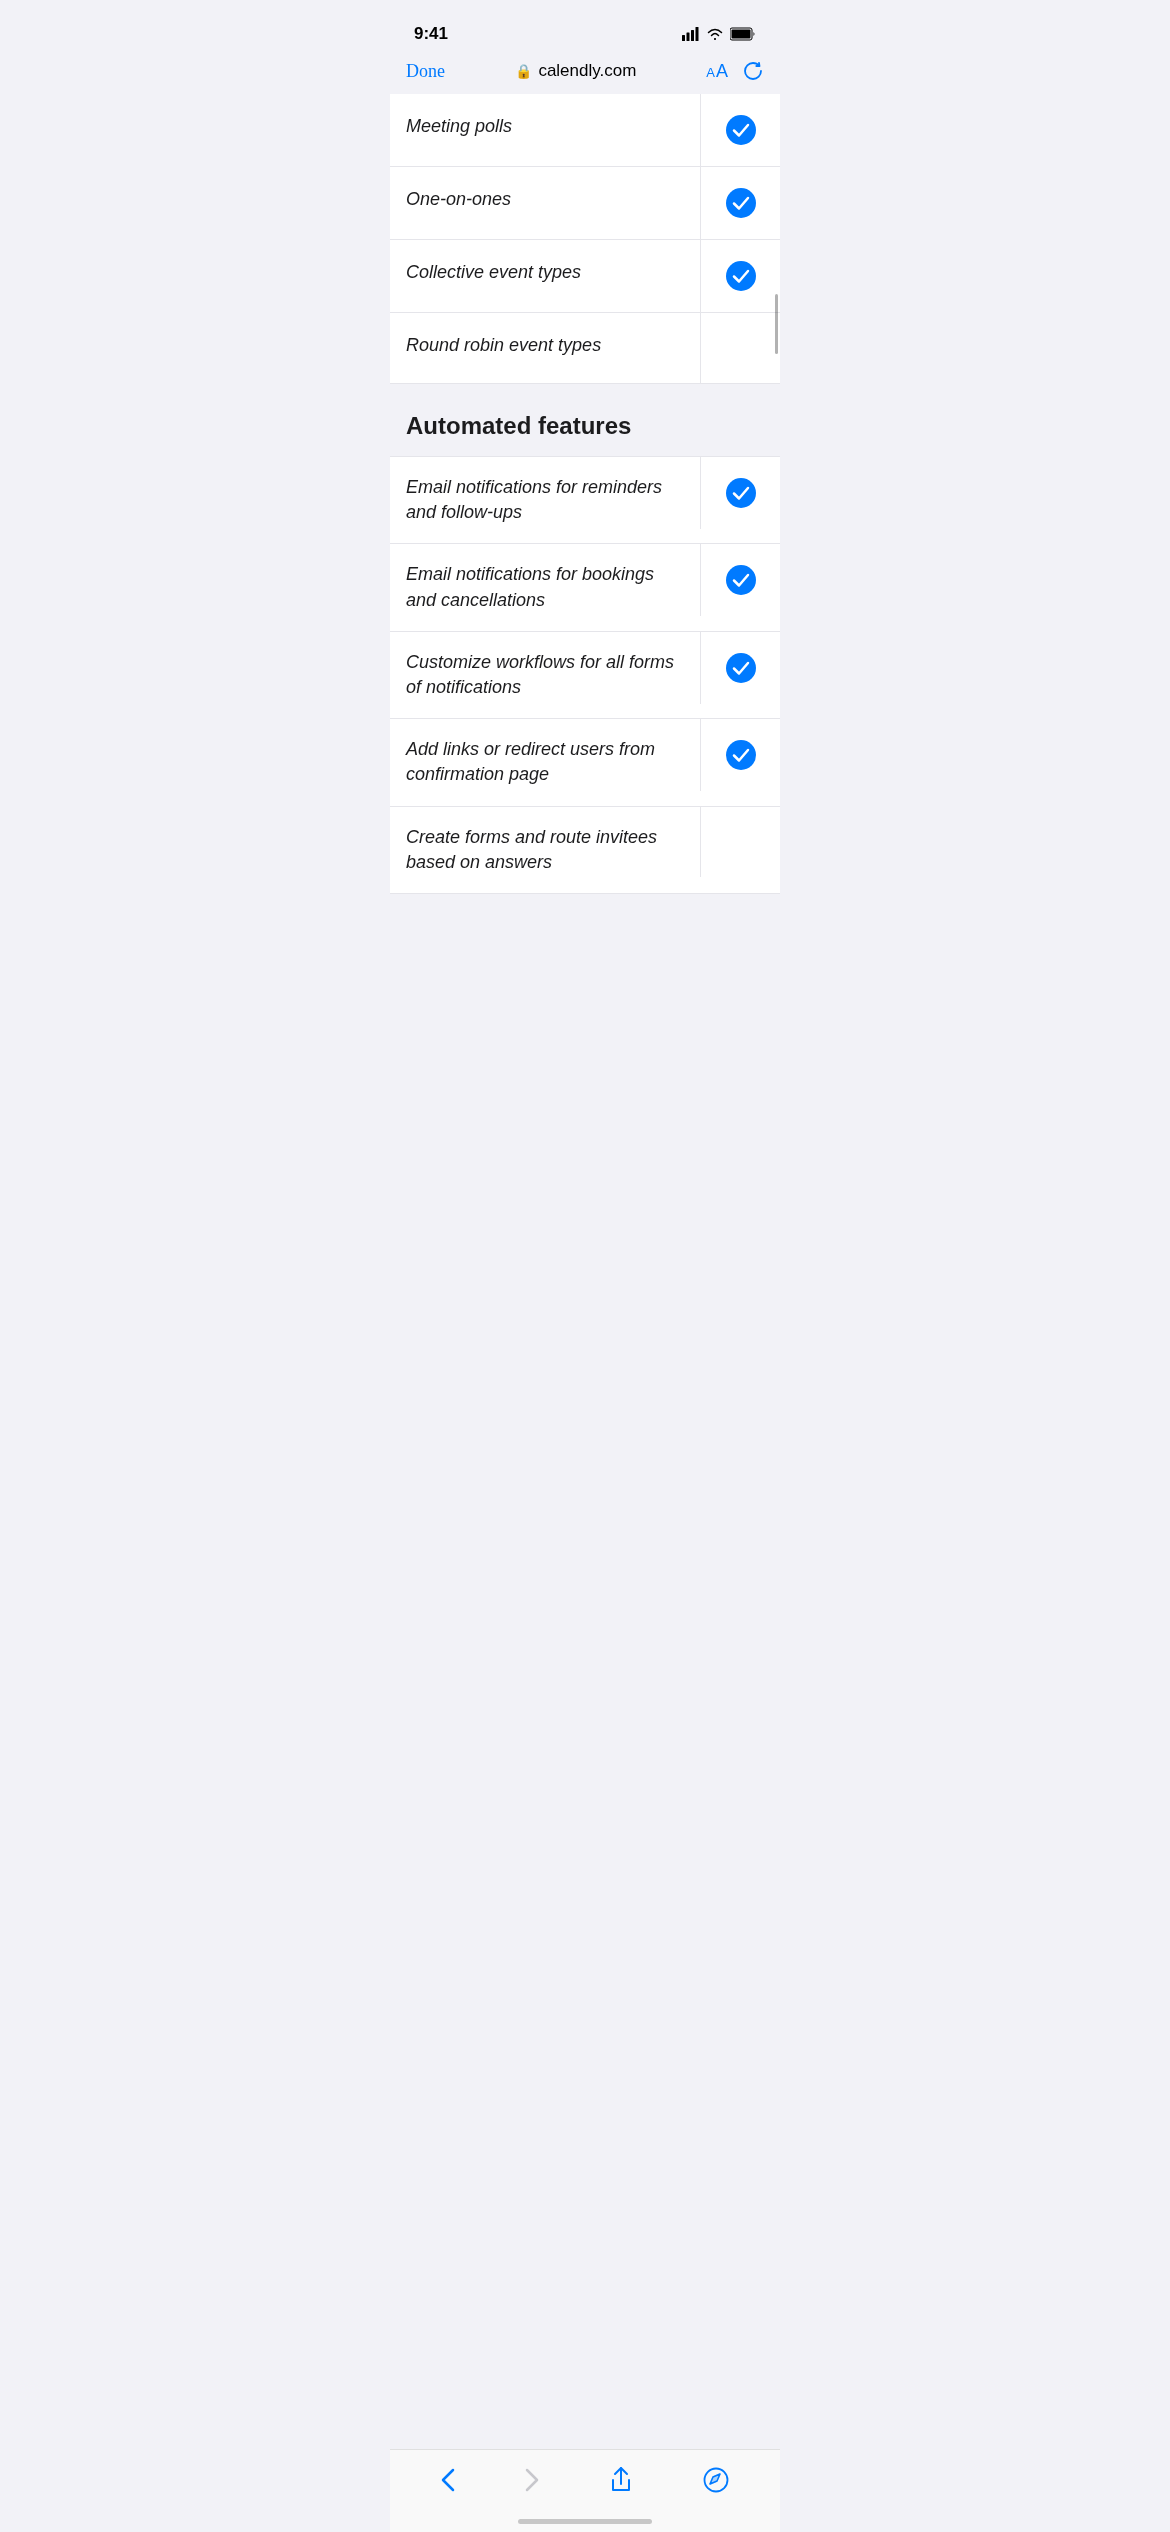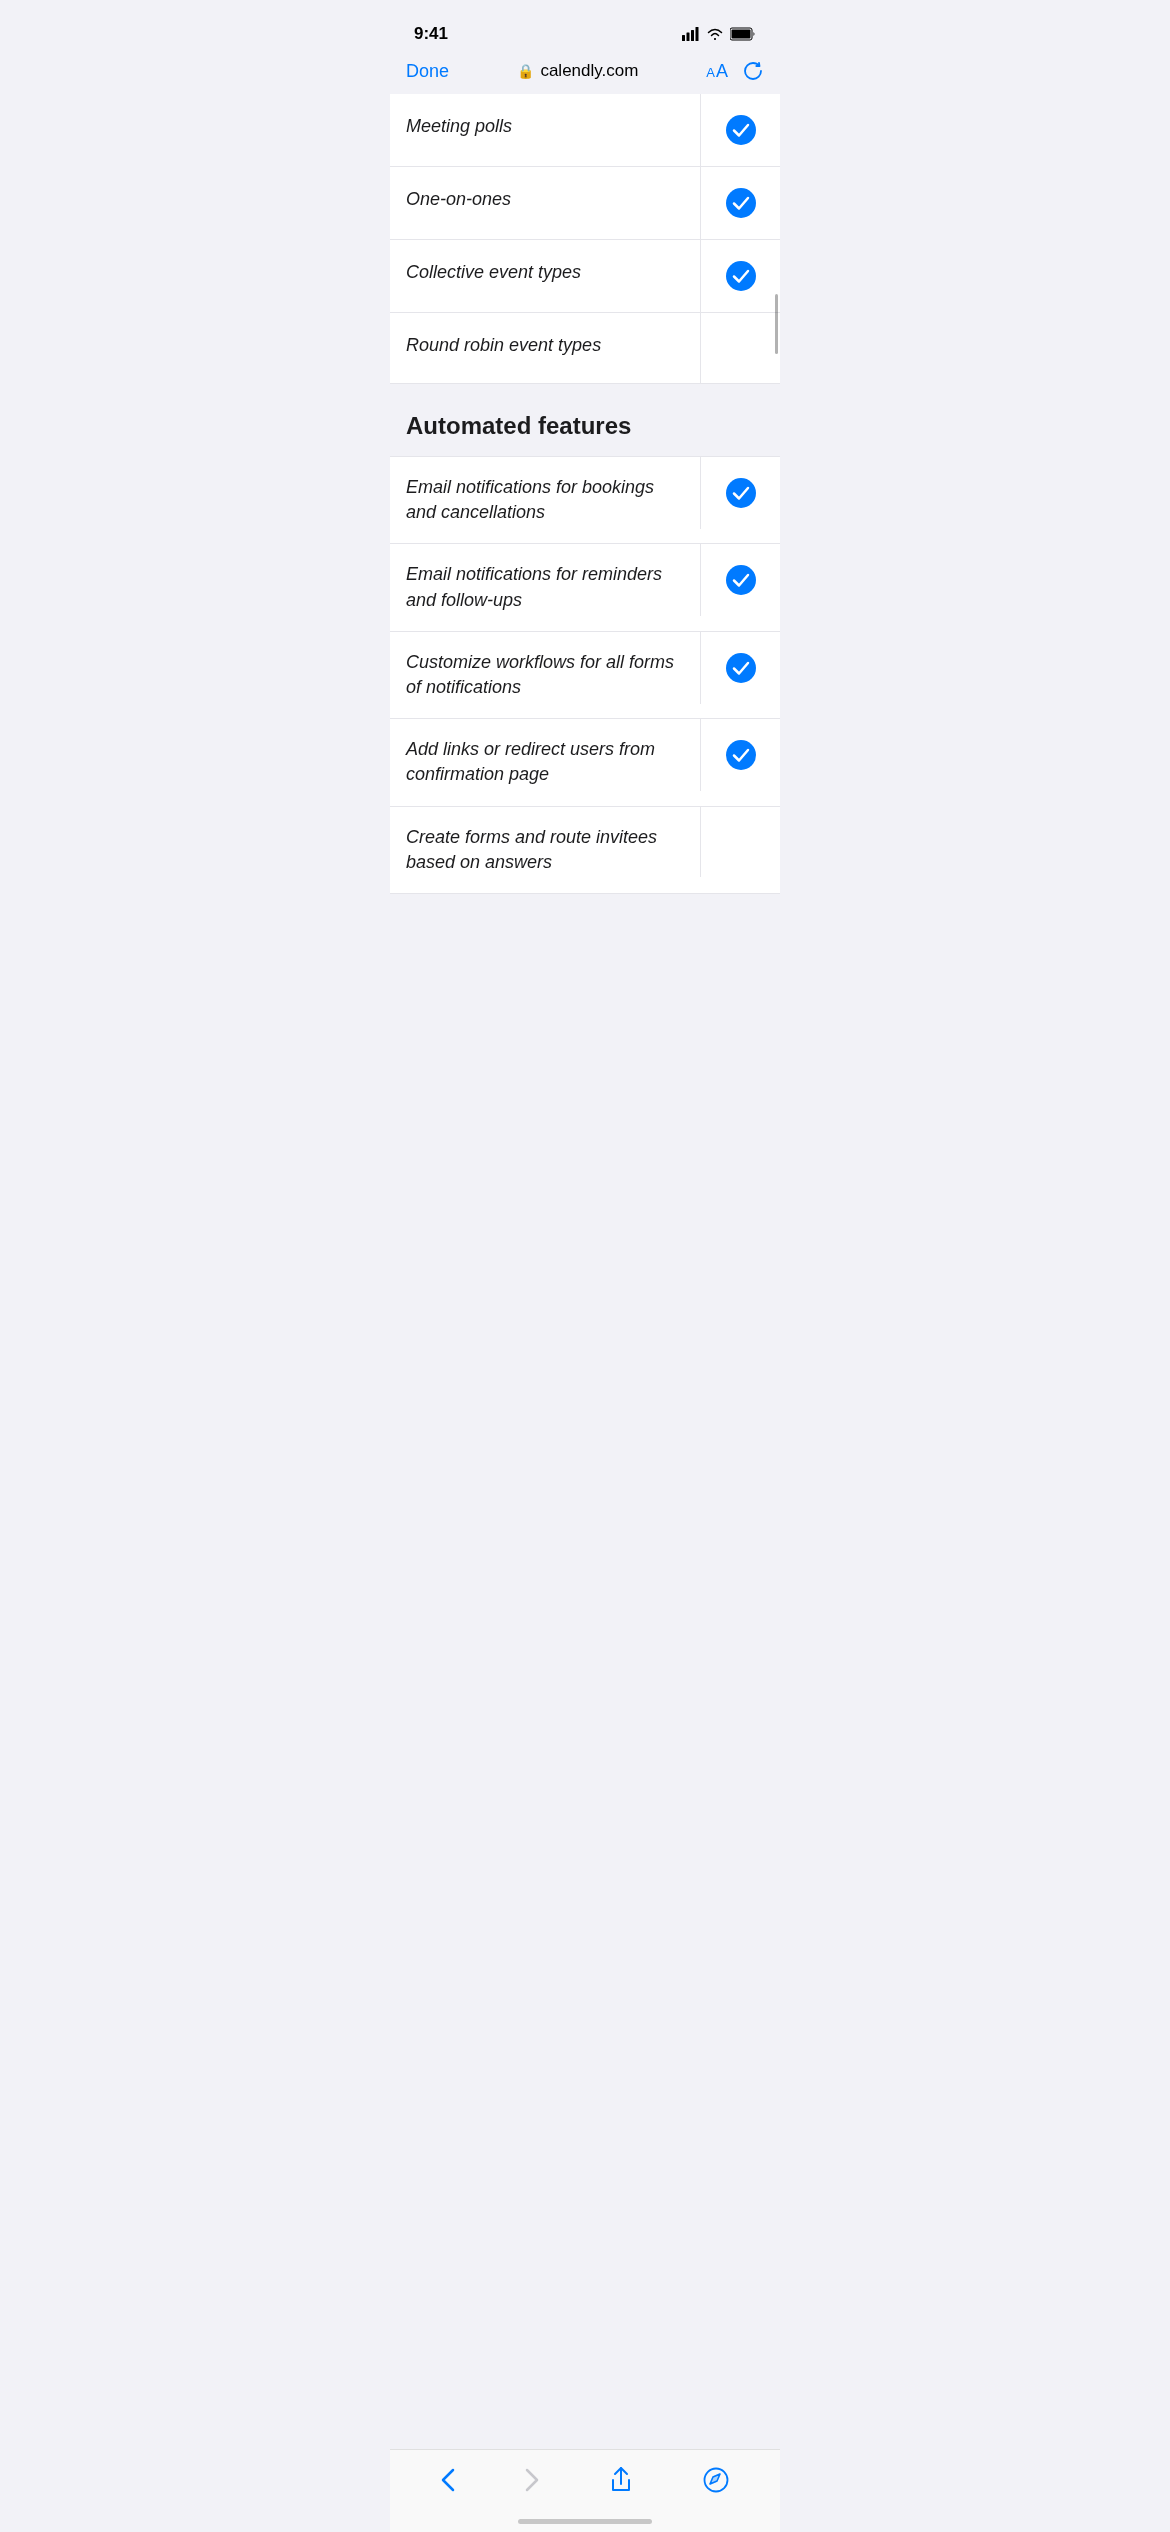--- a/index.html
+++ b/index.html
@@ -38,20 +38,21 @@
       display: flex;
       justify-content: space-between;
       align-items: center;
       padding: 8px 16px 12px;
       background: #f2f2f7;
     }
     .browser-done {
       font-size: 18px;
       color: #007aff;
       font-weight: 400;
+      font-family: Liberation Serif, serif;
     }
     .browser-url {
       display: flex;
       align-items: center;
       gap: 6px;
       font-size: 17px;
       color: #000;
       font-weight: 500;
     }
     .browser-url-lock {
@@ -273,30 +274,30 @@
     </div>
   </div>
       </div>
 
     <div class="section-header">
       <span class="section-header-text">Automated features</span>
     </div>
 
     <div id="automated-rows">
     <div class="table-row">
+    <div class="row-label-multiline">Email notifications for reminders and follow-ups</div>
+    <div class="row-check">
+      <svg class="check-icon" viewBox="0 0 32 32" fill="none">
+    <circle cx="16" cy="16" r="15" fill="#007aff"></circle>
+    <path d="M9 16.5 L14 21.5 L23 11" stroke="white" stroke-width="2.5" stroke-linecap="round" stroke-linejoin="round"></path>
+  </svg>
+    </div>
+  </div>
+        <div class="table-row">
     <div class="row-label-multiline">Email notifications for bookings and cancellations</div>
-    <div class="row-check">
-      <svg class="check-icon" viewBox="0 0 32 32" fill="none">
-    <circle cx="16" cy="16" r="15" fill="#007aff"></circle>
-    <path d="M9 16.5 L14 21.5 L23 11" stroke="white" stroke-width="2.5" stroke-linecap="round" stroke-linejoin="round"></path>
-  </svg>
-    </div>
-  </div>
-        <div class="table-row">
-    <div class="row-label-multiline">Email notifications for reminders and follow-ups</div>
     <div class="row-check">
       <svg class="check-icon" viewBox="0 0 32 32" fill="none">
     <circle cx="16" cy="16" r="15" fill="#007aff"></circle>
     <path d="M9 16.5 L14 21.5 L23 11" stroke="white" stroke-width="2.5" stroke-linecap="round" stroke-linejoin="round"></path>
   </svg>
     </div>
   </div>
         <div class="table-row">
     <div class="row-label-multiline">Customize workflows for all forms of notifications</div>
     <div class="row-check">

